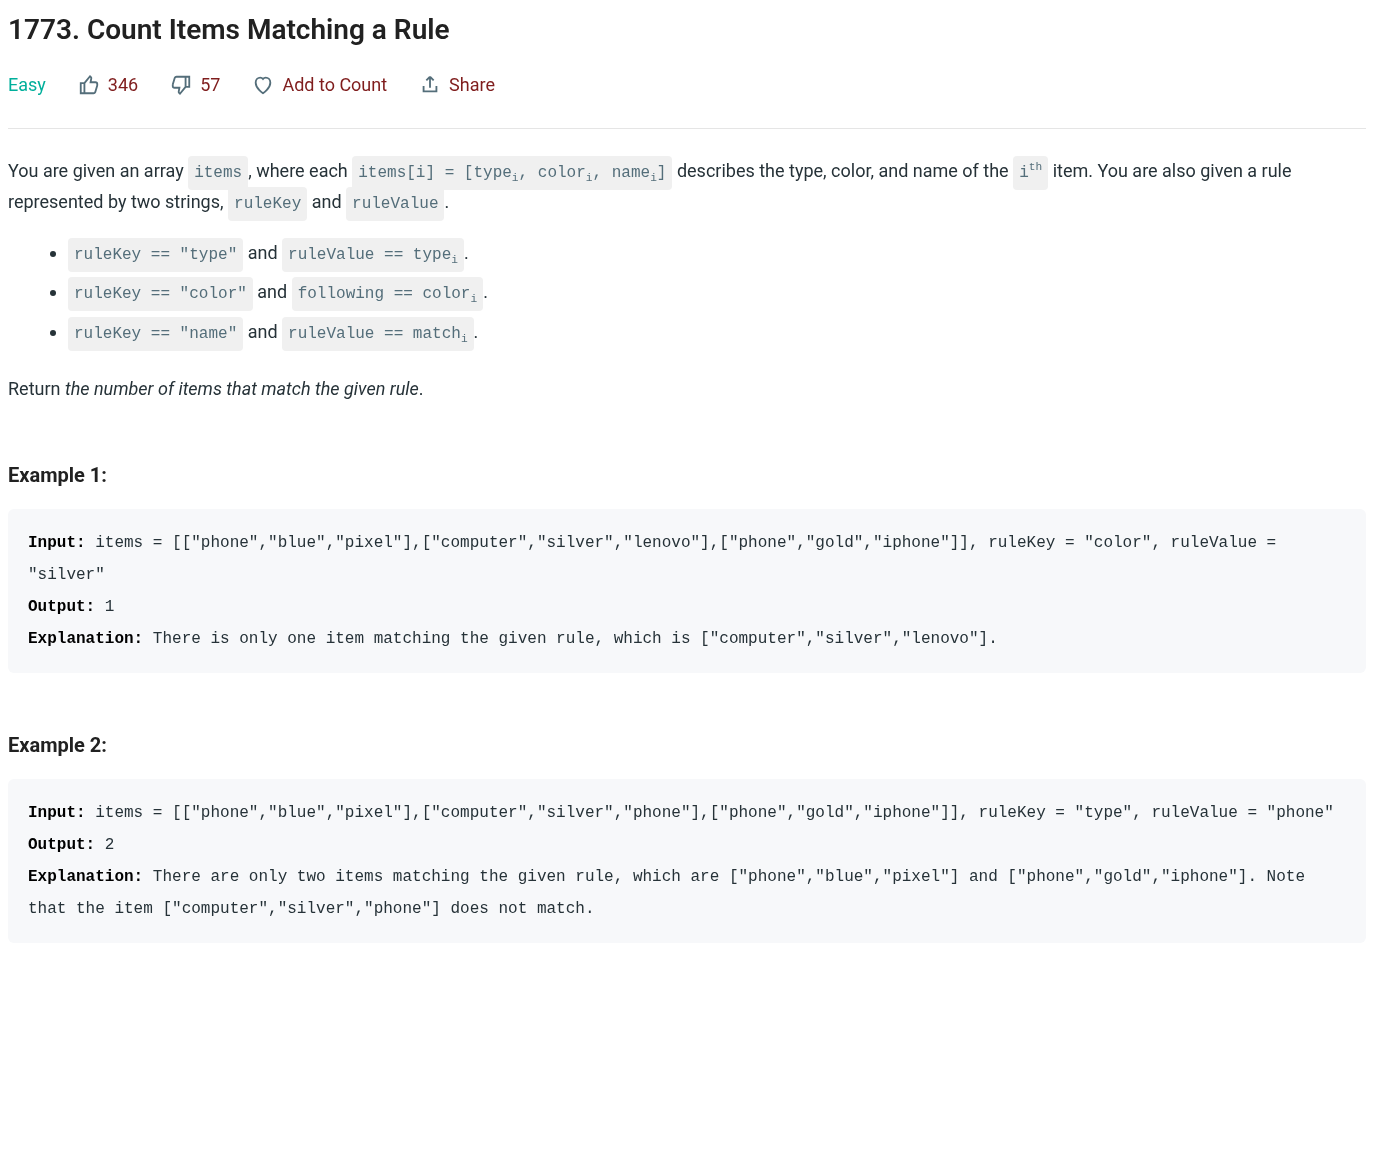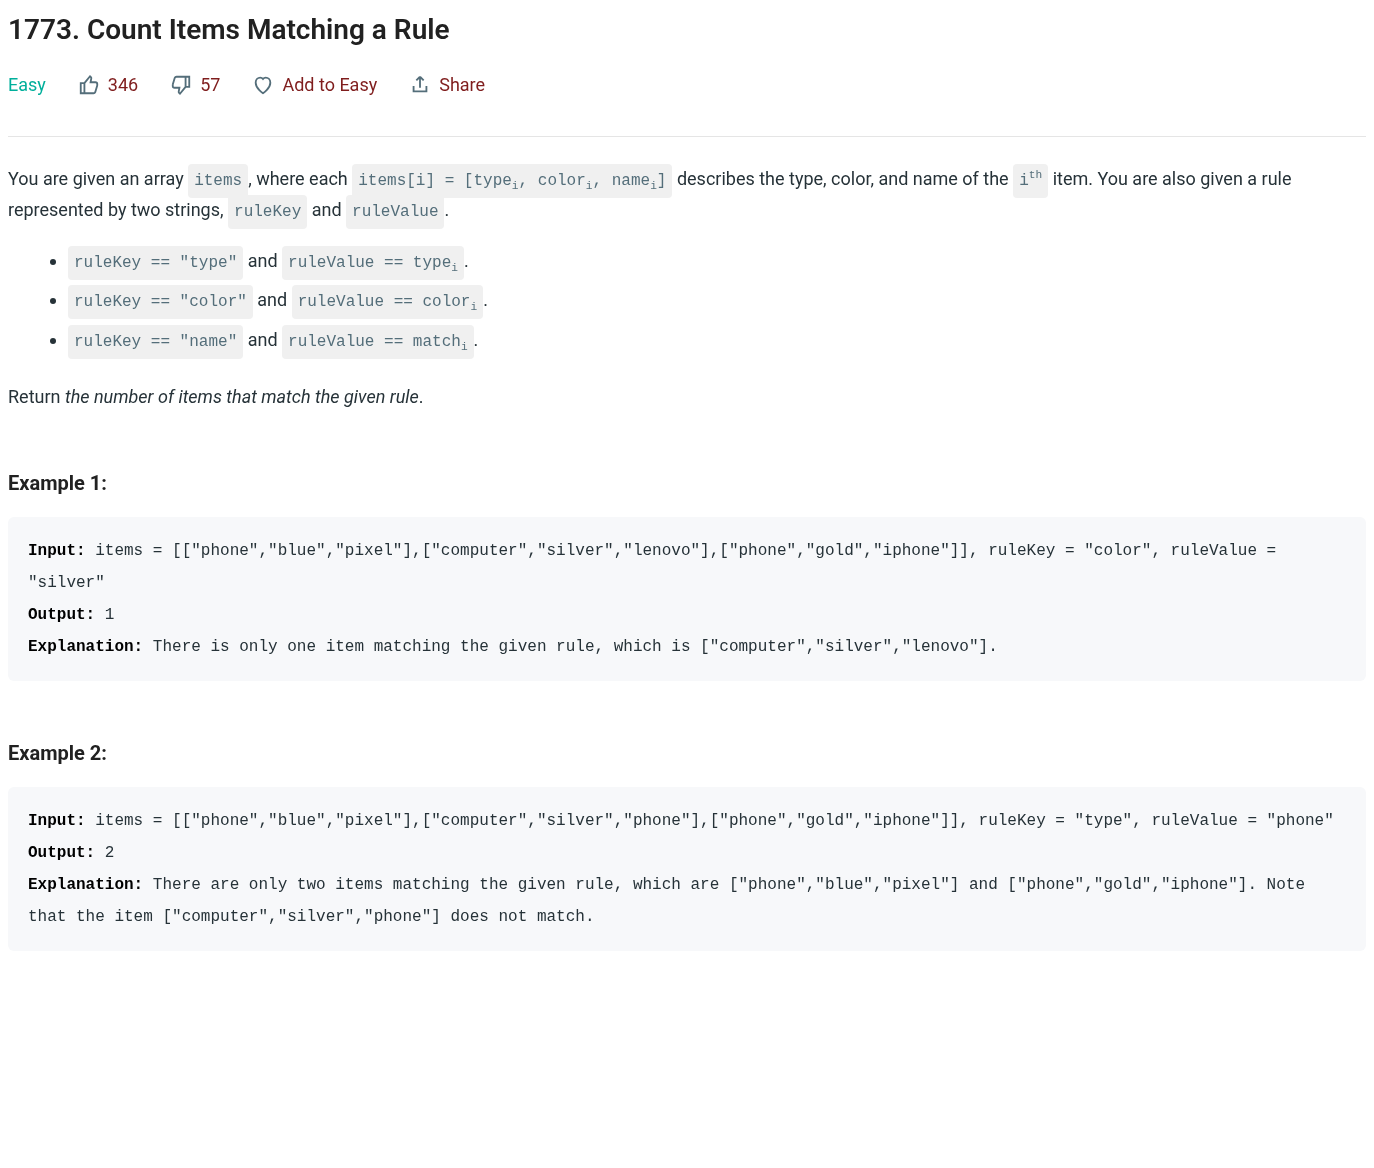--- a/index.html
+++ b/index.html
@@ -18,21 +18,21 @@
     .title {
       font-size: 28px;
       font-weight: 600;
       color: #212121;
       margin-bottom: 18px;
     }
     .meta-row {
       display: flex;
       align-items: center;
       gap: 32px;
-      padding-bottom: 36px;
+      padding-bottom: 28px;
       border-bottom: 1px solid #e5e5e5;
       margin-bottom: 28px;
     }
     .difficulty {
       color: #00af9b;
       font-size: 18px;
     }
     .meta-item {
       display: flex;
       align-items: center;
@@ -127,21 +127,21 @@
     <svg viewBox="0 0 24 24">
         <path d="M17 14V3h4v11h-4zM3 13c0 1.1.9 2 2 2h5.3l-.8 4.2c-.1.5.1 1 .4 1.3l1 1L17 14V3H7c-.8 0-1.5.5-1.8 1.2l-2.1 7c-.1.3-.1.5-.1.8z"></path>
       </svg>
     <span>57</span>
   </span>
 
   <span class="meta-item">
     <svg viewBox="0 0 24 24">
         <path d="M12 21s-8-5.3-8-11.5C4 6 6.5 4 9 4c1.5 0 2.5.8 3 1.5C12.5 4.8 13.5 4 15 4c2.5 0 5 2 5 5.5C20 15.7 12 21 12 21z"></path>
       </svg>
-    <span>Add to Easy</span>
+    <span>Add to Count</span>
   </span>
 
   <span class="meta-item">
     <svg viewBox="0 0 24 24">
         <path d="M12 3v12M12 3l-4 4M12 3l4 4M5 13v6h14v-6"></path>
       </svg>
     <span>Share</span>
   </span>
 </div>
 
@@ -150,21 +150,21 @@
   <p>
     <span>You are given an array </span><code class="inline">items</code><span>, where each </span><code class="inline"><span>items[i] = [type</span><sub>i</sub><span>, color</span><sub>i</sub><span>, name</span><sub>i</sub><span>]</span></code><span> describes the type, color, and name of the </span><code class="inline"><span>i</span><sup>th</sup></code><span> item. You are also given a rule represented by two strings, </span><code class="inline">ruleKey</code><span> and </span><code class="inline">ruleValue</code><span>.</span>
   </p>
 
 
   <ul class="rule-list">
     <li>
       <code class="inline">ruleKey == "type"</code><span> and </span><code class="inline"><span>ruleValue == type</span><sub>i</sub></code><span>.</span>
     </li>
     <li>
-      <code class="inline">ruleKey == "color"</code><span> and </span><code class="inline"><span>ruleValue == color</span><sub>i</sub></code><span>.</span>
+      <code class="inline">ruleKey == "color"</code><span> and </span><code class="inline"><span>following == color</span><sub>i</sub></code><span>.</span>
     </li>
     <li>
       <code class="inline">ruleKey == "name"</code><span> and </span><code class="inline"><span>ruleValue == match</span><sub>i</sub></code><span>.</span>
     </li>
   </ul>
 
   <p>
     <span>Return </span><em>the number of items that match the given rule</em><span>.</span>
   </p>
 

